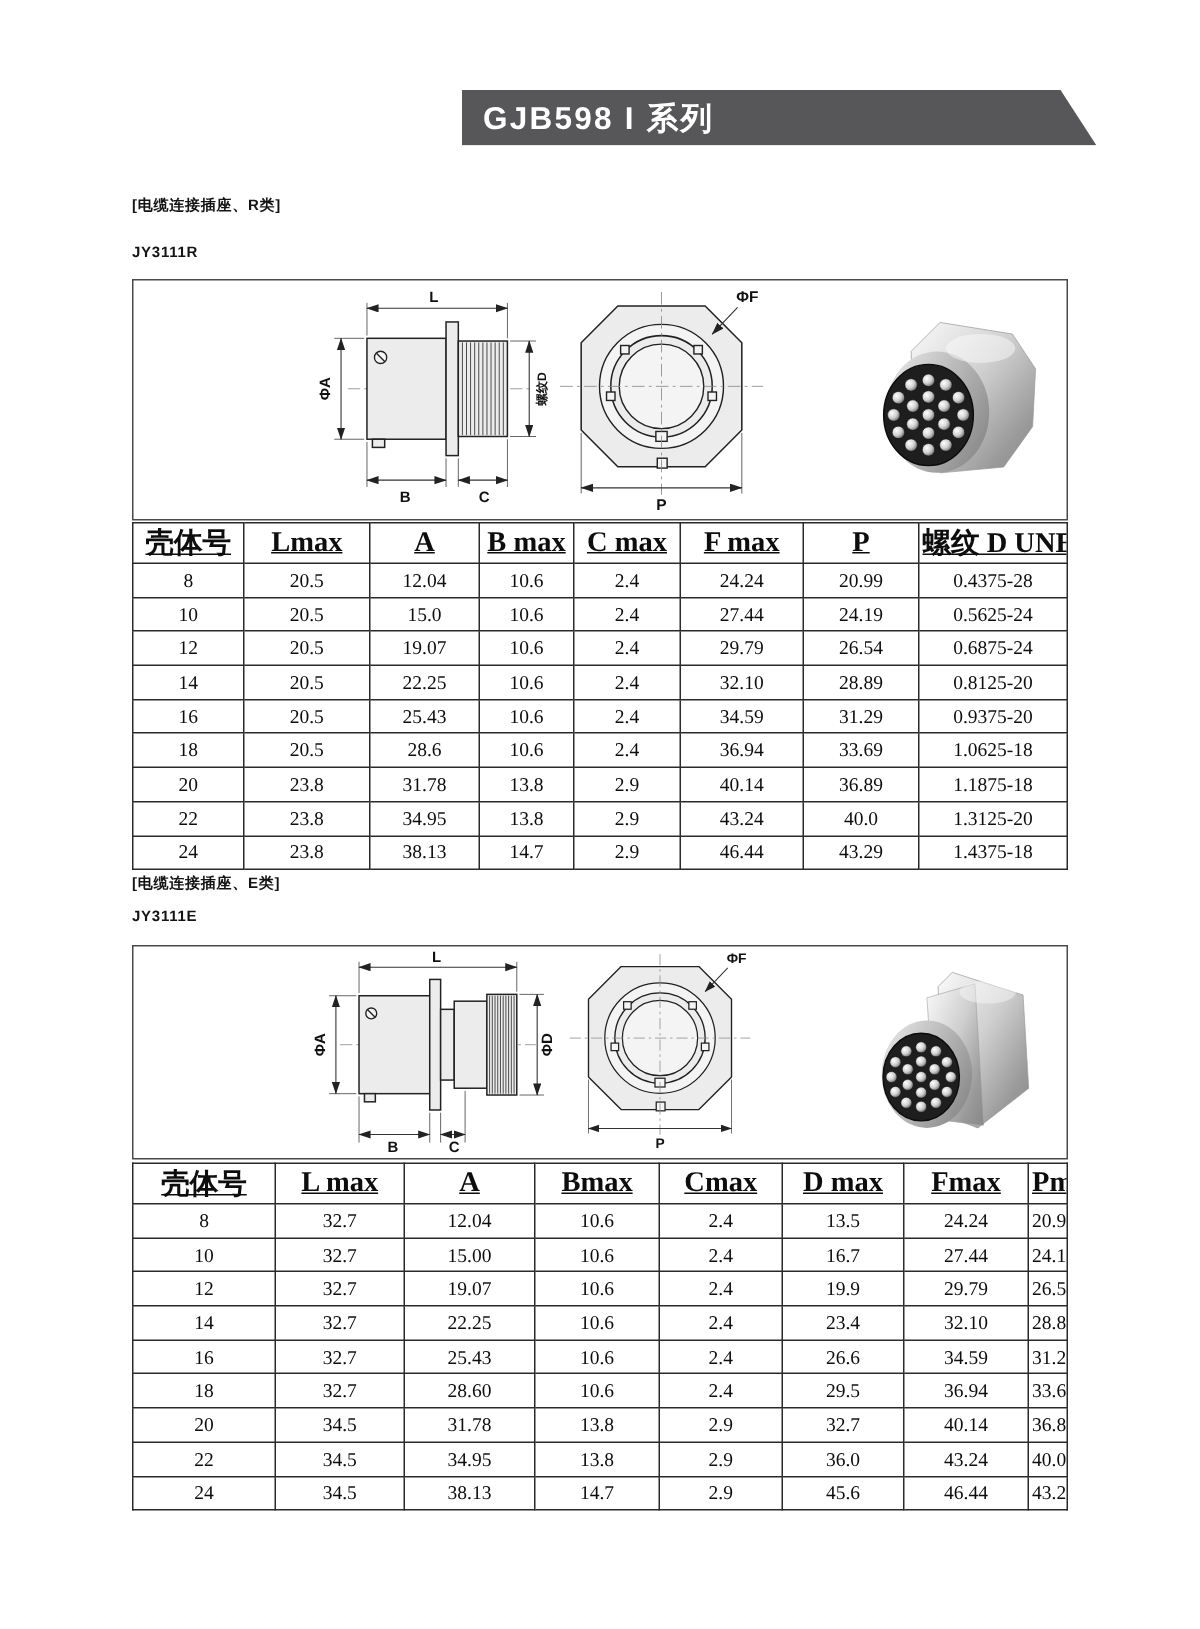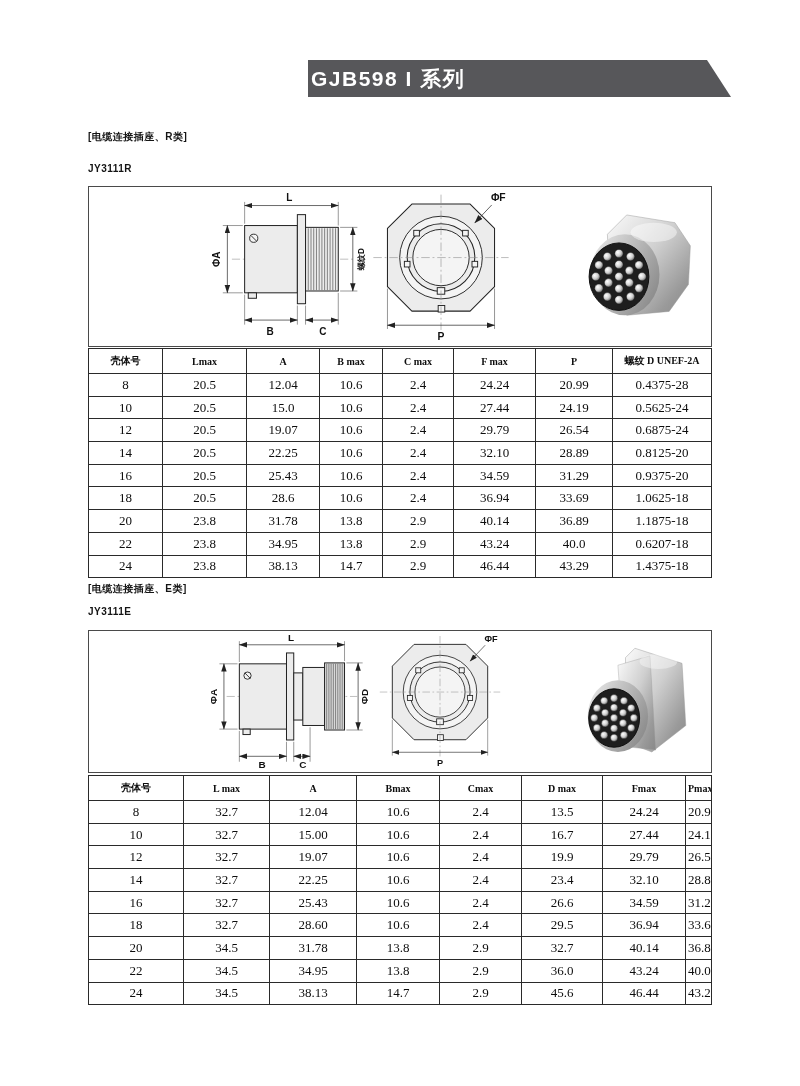--- a/index.html
+++ b/index.html
@@ -1,33 +1,33 @@
 <!DOCTYPE html>
 <html><head>
 <meta charset="utf-8">
 <style>
   html,body{margin:0;padding:0;background:#ffffff;}
   .page{position:relative;width:800px;height:1086px;background:#fff;overflow:hidden;
         font-family:"Liberation Sans",sans-serif;color:#111;}
   
   .banner{position:absolute;left:308px;top:60px;width:423px;height:37px;background:#57575a;
           clip-path:polygon(0 0,399px 0,423px 100%,0 100%);display:flex;align-items:center;}
-  .banner-title{color:#fff;font-weight:bold;font-size:21px;padding-left:3px;letter-spacing:1.5px;
+  .banner-title{color:#fff;font-weight:bold;font-size:21px;padding-left:14px;letter-spacing:1.5px;
                 font-family:"Liberation Sans",sans-serif;}
   
   .sec-heading,.sec-model{position:absolute;left:88px;font-size:10px;font-weight:bold;
                           letter-spacing:.5px;color:#141414;}
   
   .figbox{position:absolute;left:88px;width:622px;border:1.2px solid #4a4a4a;background:#fff;}
   .figbox svg{position:absolute;}
   
   .dims{position:absolute;left:88px;width:624px;border-collapse:collapse;table-layout:fixed;
         font-family:"Liberation Serif",serif;font-size:13px;text-align:center;color:#0d0d0d;}
   .dims th,.dims td{border:1.2px solid #2a2a2a;padding:0 2px;overflow:hidden;white-space:nowrap;}
-  .dims thead th{height:24px;font-weight:bold;font-size:10px;}
+  .dims thead th{height:24px;font-weight:bold;font-size:19px;text-decoration:underline;}
   .dims tbody td{height:21.7px;}
   .tbl-r th:nth-child(1){width:69px}.tbl-r th:nth-child(2){width:79px}
   .tbl-r th:nth-child(3){width:68px}.tbl-r th:nth-child(4){width:58px}
   .tbl-r th:nth-child(5){width:66px}.tbl-r th:nth-child(6){width:77px}
   .tbl-r th:nth-child(7){width:72px}
   .tbl-e th:nth-child(1){width:90px}.tbl-e th:nth-child(2){width:81px}
   .tbl-e th:nth-child(3){width:82px}.tbl-e th:nth-child(4){width:78px}
   .tbl-e th:nth-child(5){width:77px}.tbl-e th:nth-child(6){width:76px}
   .tbl-e th:nth-child(7){width:78px}
   
@@ -264,21 +264,21 @@
           <td>1.1875-18</td>
         </tr>
         <tr>
           <td>22</td>
           <td>23.8</td>
           <td>34.95</td>
           <td>13.8</td>
           <td>2.9</td>
           <td>43.24</td>
           <td>40.0</td>
-          <td>0.6207-18</td>
+          <td>1.3125-20</td>
         </tr>
         <tr>
           <td>24</td>
           <td>23.8</td>
           <td>38.13</td>
           <td>14.7</td>
           <td>2.9</td>
           <td>46.44</td>
           <td>43.29</td>
           <td>1.4375-18</td>

